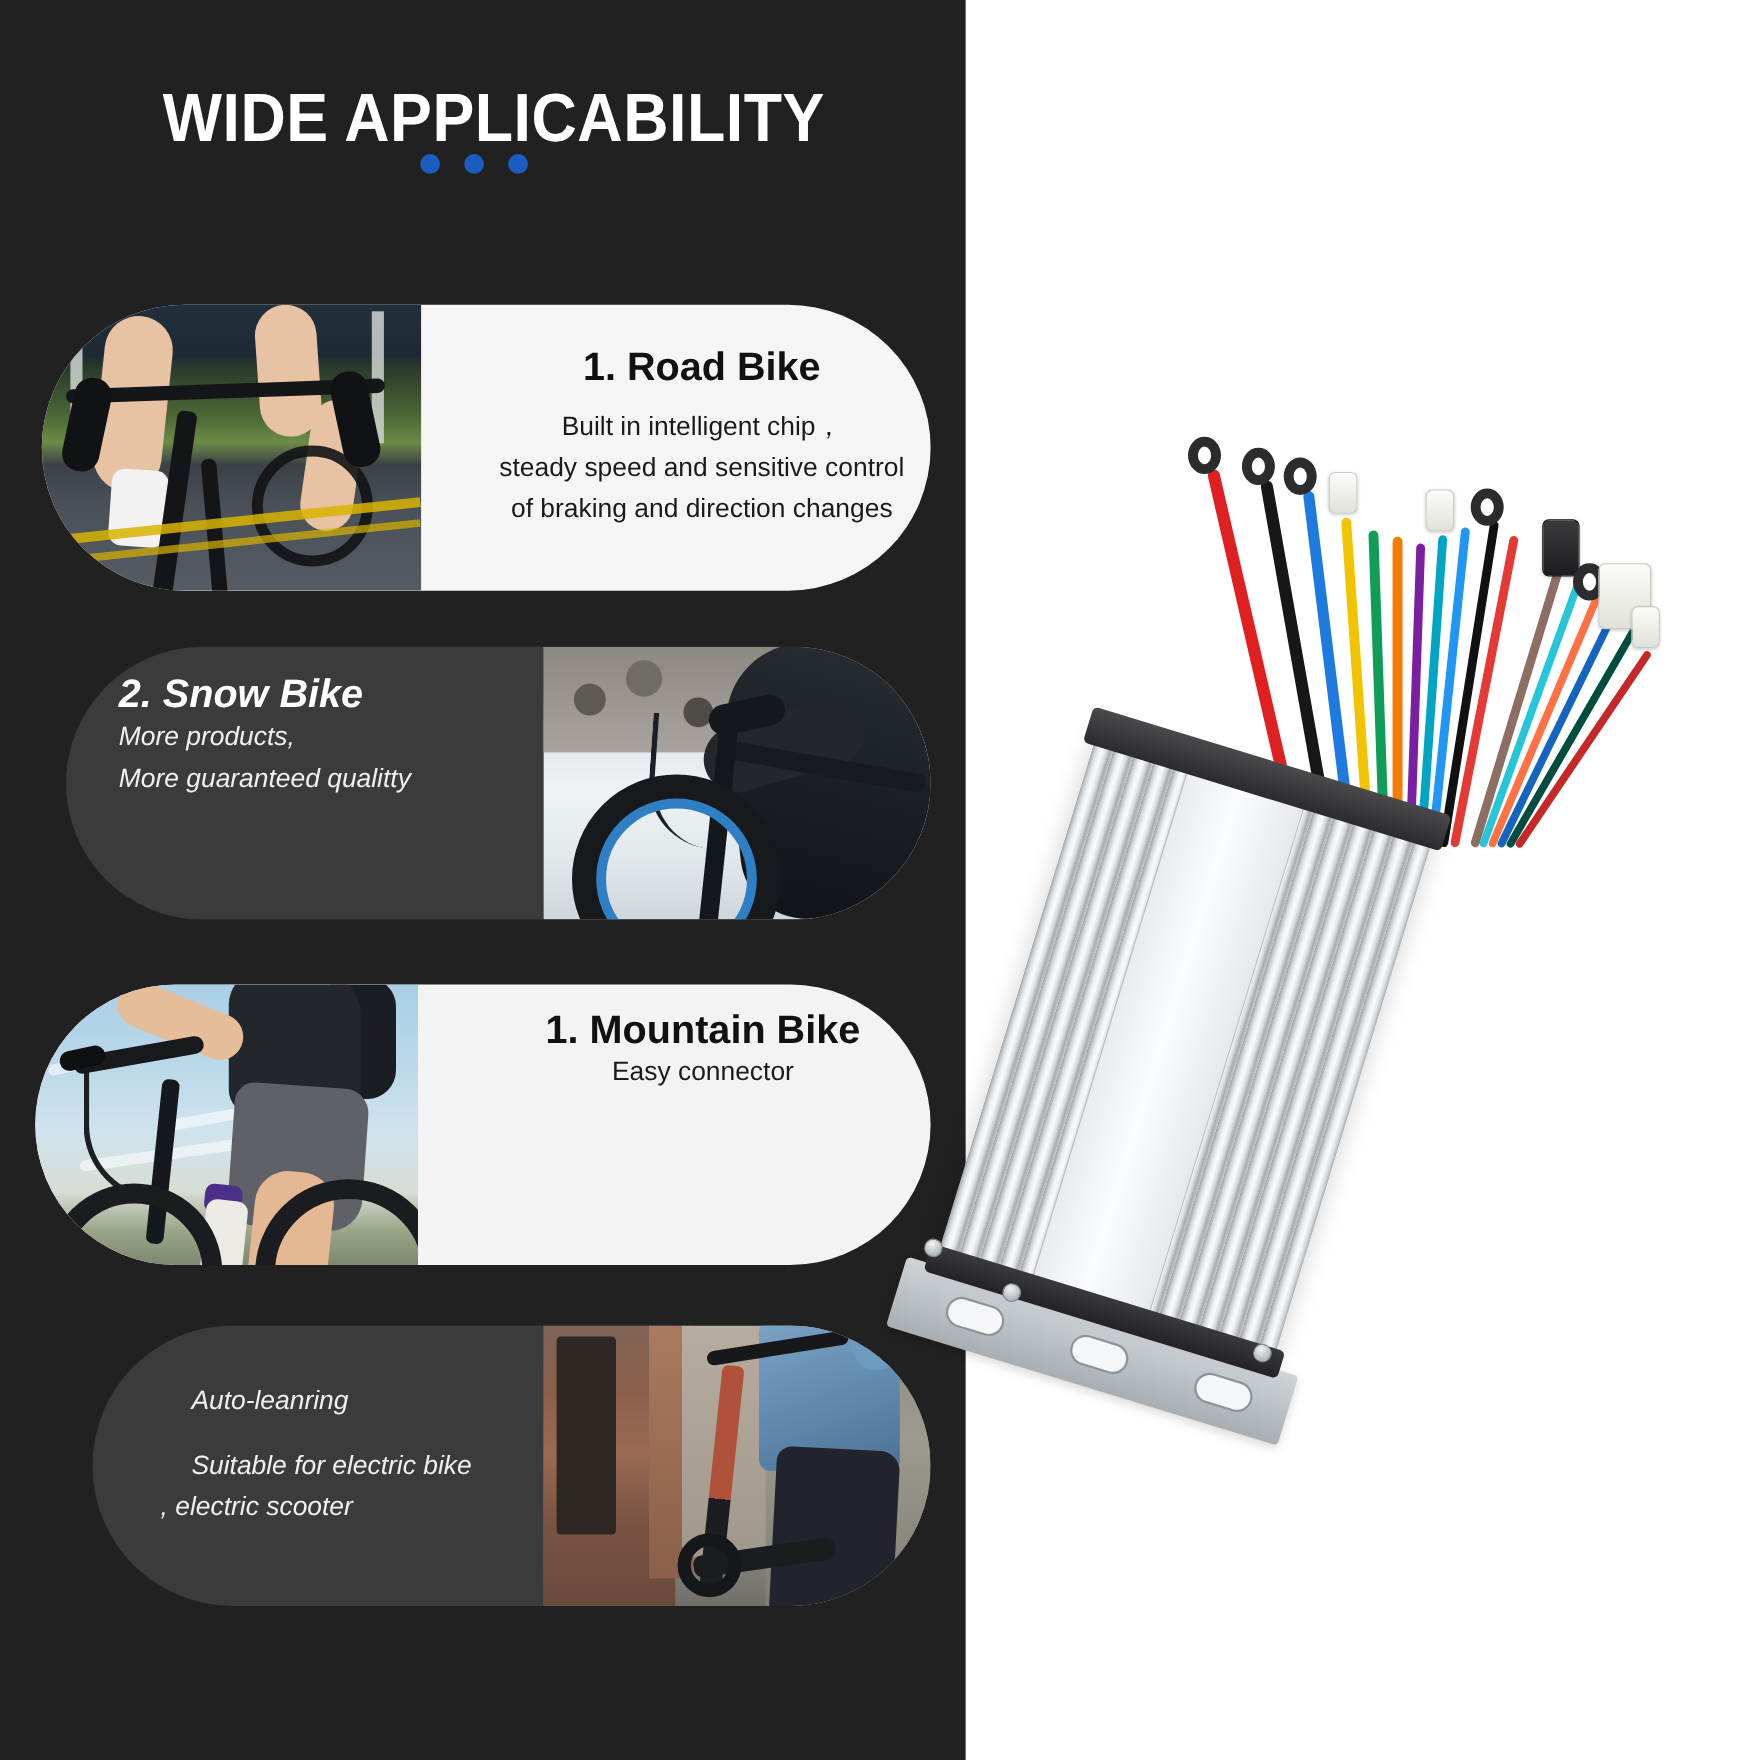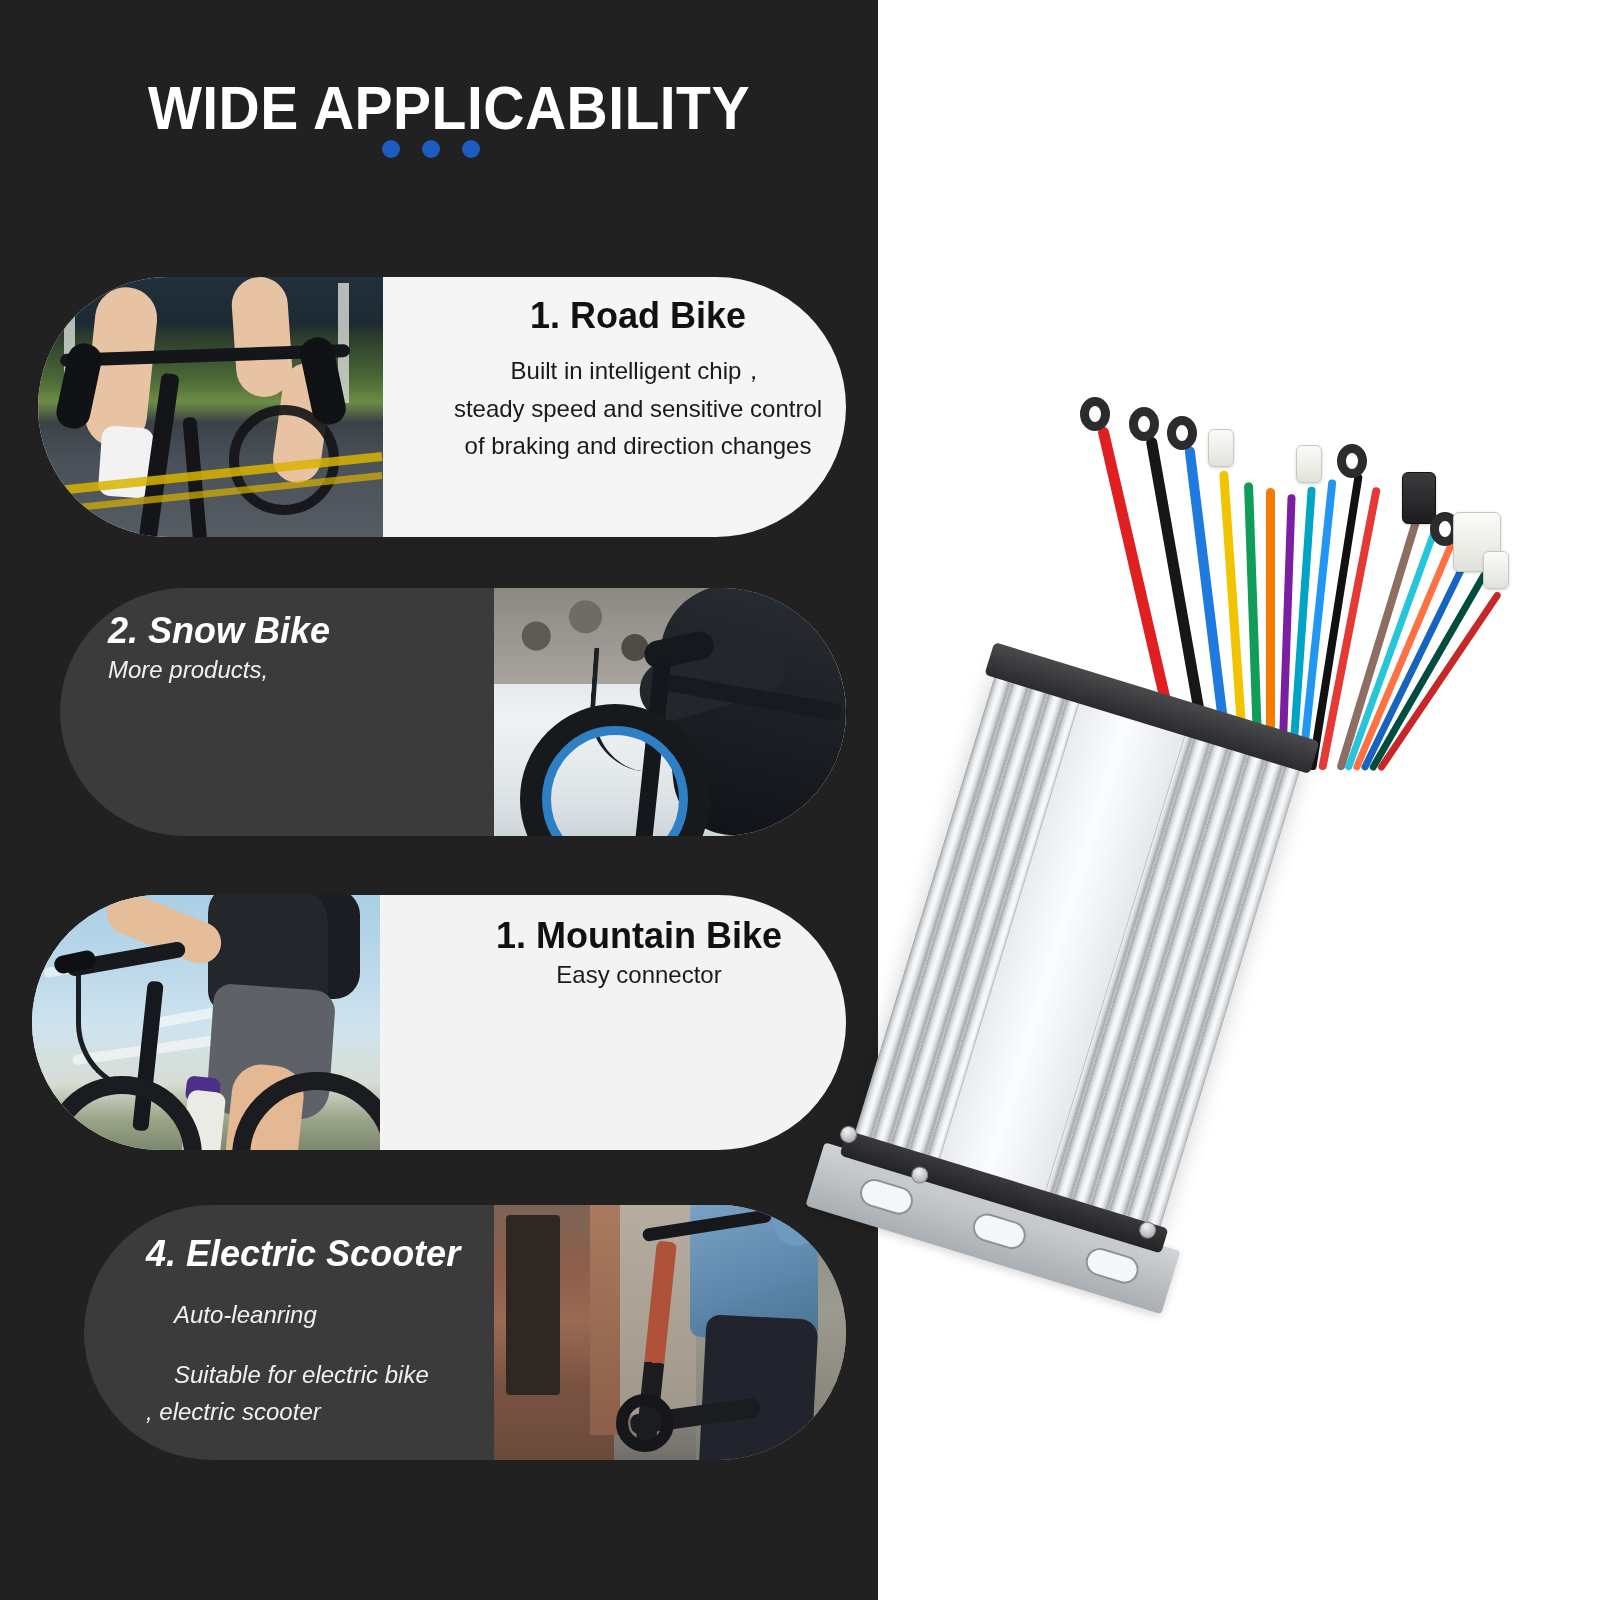--- a/index.html
+++ b/index.html
@@ -37,21 +37,21 @@
   
   .photo{ position:absolute; top:0; height:100%; overflow:hidden; }
   .photo .inner{ position:absolute; inset:0; }
 
   
   #card1{
     left:38px; top:277px; width:808px; height:260px;
     border-radius:130px; background:#f5f5f5;
   }
   #card1 .photo{ left:0; width:345px; }
-  #card1 .txt{ position:absolute; left:350px; top:18px; width:500px; }
+  #card1 .txt{ position:absolute; left:350px; top:35px; width:500px; }
 
   
   #card2{
     left:60px; top:588px; width:786px; height:248px;
     border-radius:124px; background:#3b3b3b;
   }
   #card2 .photo{ right:0; width:352px; }
   #card2 .txt{ position:absolute; left:48px; top:22px; width:420px; }
 
   
@@ -438,20 +438,21 @@
           <div class="stem"></div>
           <div class="ttube"></div>
           <div class="dtube"></div>
           <div class="fatwheel"></div>
           <div class="rim"></div>
         </div>
       </div>
       <div class="txt t-left">
         <div class="card-title">2. Snow Bike</div>
         <div class="card-line">More products,</div>
+        <div class="card-line">More guaranteed qualitty</div>
       </div>
     </div>
 
     <div class="card light" id="card3">
       <div class="photo">
         <div class="inner ph-mtb">
           <div class="cloud c1"></div>
             <div class="cloud c2"></div>
             <div class="cloud c3"></div>
           <div class="pack"></div>
@@ -486,21 +487,20 @@
           <div class="shirt"></div>
             <div class="armS"></div>
           <div class="pants"></div>
           <div class="hbar"></div>
             <div class="stemS"></div>
           <div class="deck"></div>
             <div class="wh"></div>
         </div>
       </div>
       <div class="txt t-left">
-        <div class="card-title">4. Electric Scooter</div>
         <div class="card-line sp-1 indent">Auto-leanring</div>
         <div class="card-line sp-1 indent">Suitable for electric bike</div>
         <div class="card-line">, electric scooter</div>
       </div>
     </div>
 
   </div>
 
   <div class="right-panel">
     <div class="product">

